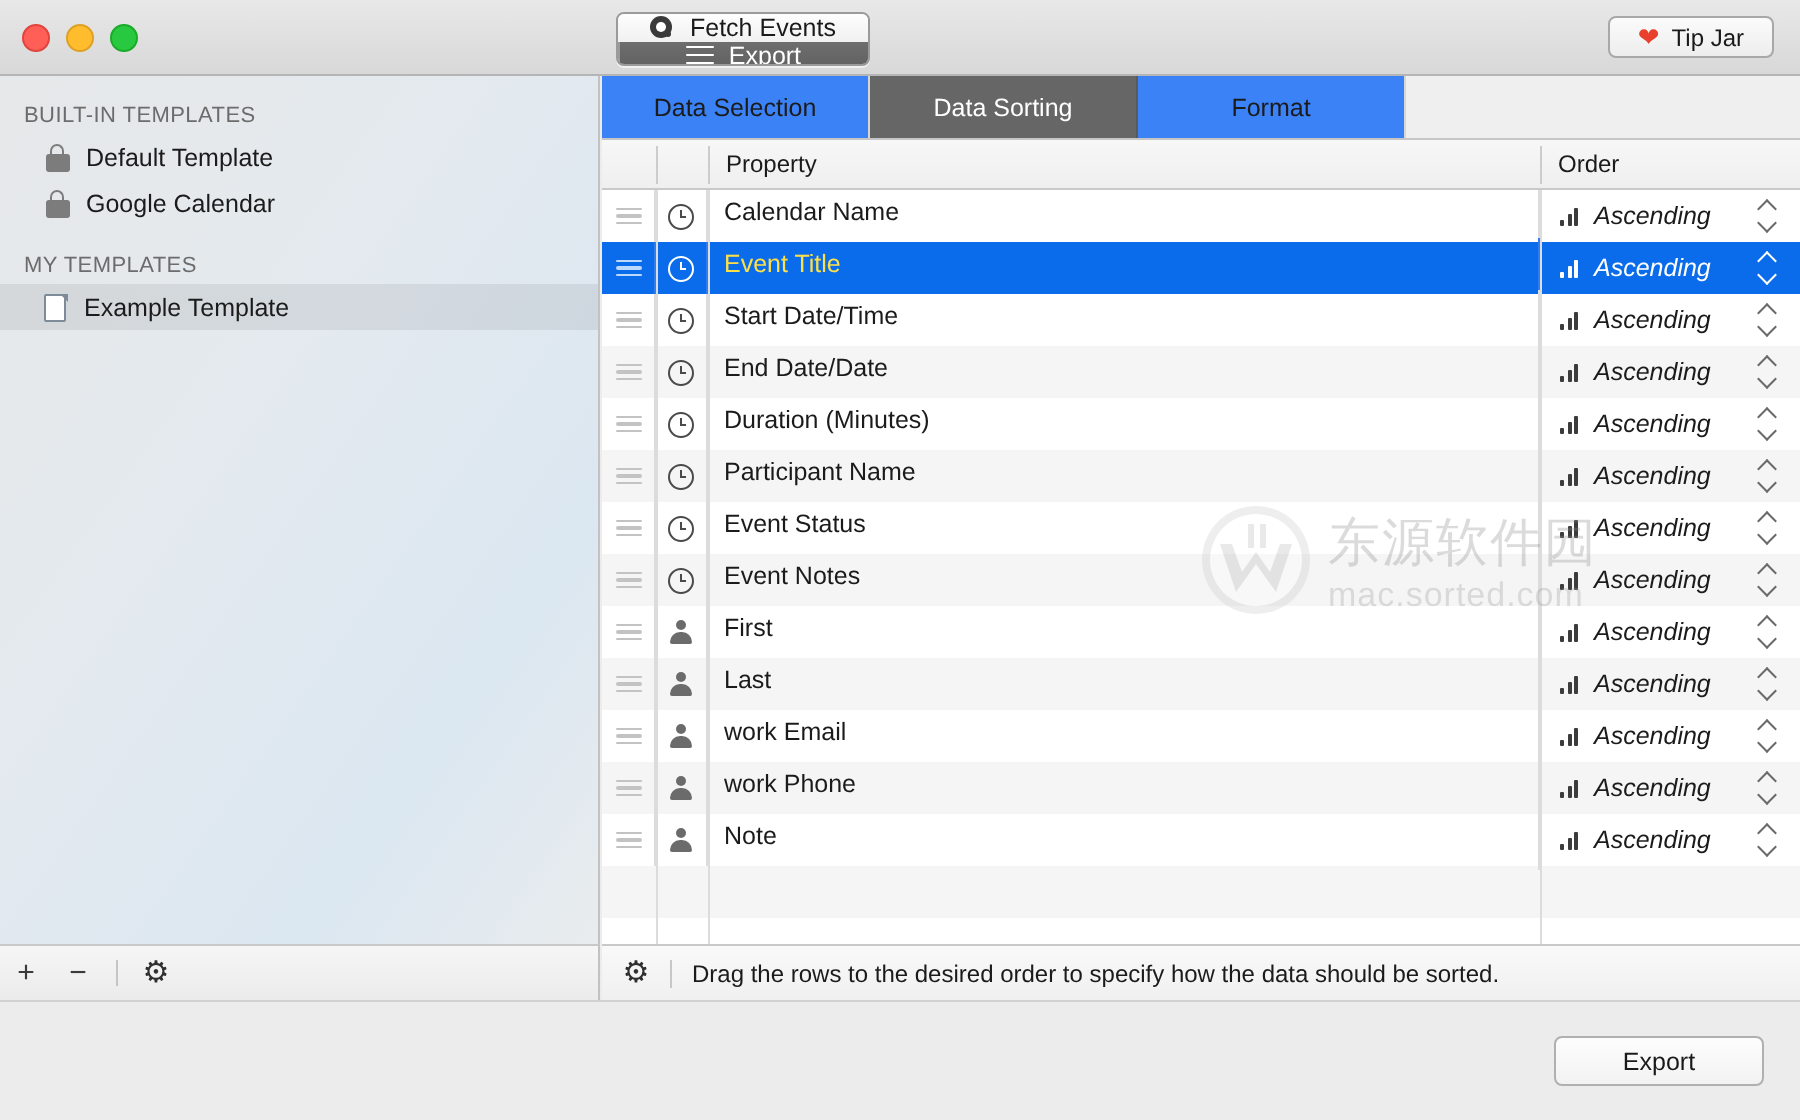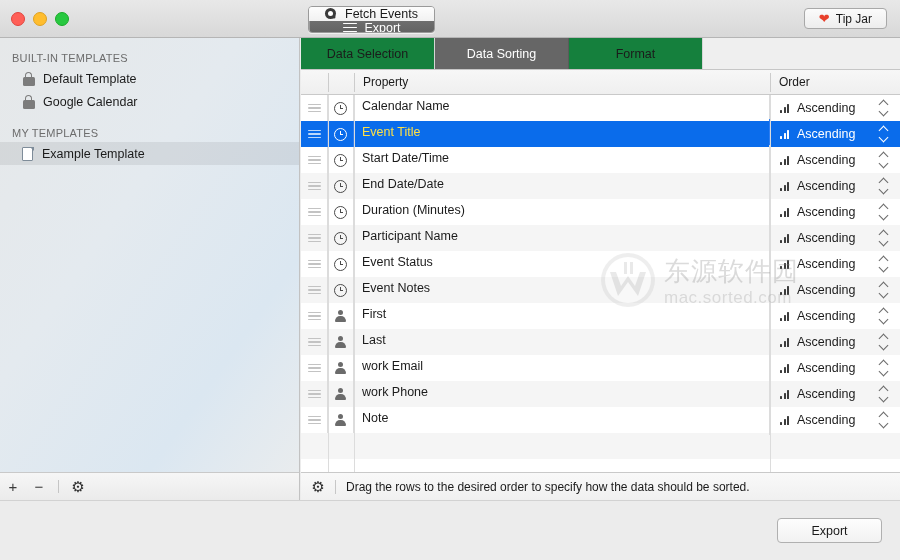--- a/index.html
+++ b/index.html
@@ -293,21 +293,21 @@
     display: flex;
   }
   .tab {
     width: 134px;
     height: 31px;
     display: flex;
     align-items: center;
     justify-content: center;
     font-size: 12.5px;
     color: #1b1b1b;
-    background: #15803d;
+    background: #3b82f6;
     border-right: 1px solid #d6d6d6;
     box-sizing: border-box;
     cursor: default;
   }
   .tab.active {
     background: #666666;
     color: #ffffff;
     border-right: 1px solid #5a5a5a;
   }
   .tab-filler {
@@ -494,20 +494,21 @@
   .row.selected .icon-bars i { background: #ffffff; }
   .icon-bars i:nth-child(1) { left: 0;   height: 3.5px; }
   .icon-bars i:nth-child(2) { left: 3.6px; height: 6.5px; }
   .icon-bars i:nth-child(3) { left: 7.2px; height: 9.5px; }
 
   .order-label {
     font-size: 12.5px;
     color: #1b1b1b;
     flex: 1;
     white-space: nowrap;
+    font-style: italic;
   }
   .row.selected .order-label { color: #ffffff; }
 
   .stepper {
     width: 16px;
     height: 20px;
     position: relative;
     flex: none;
     margin-right: 8px;
   }

